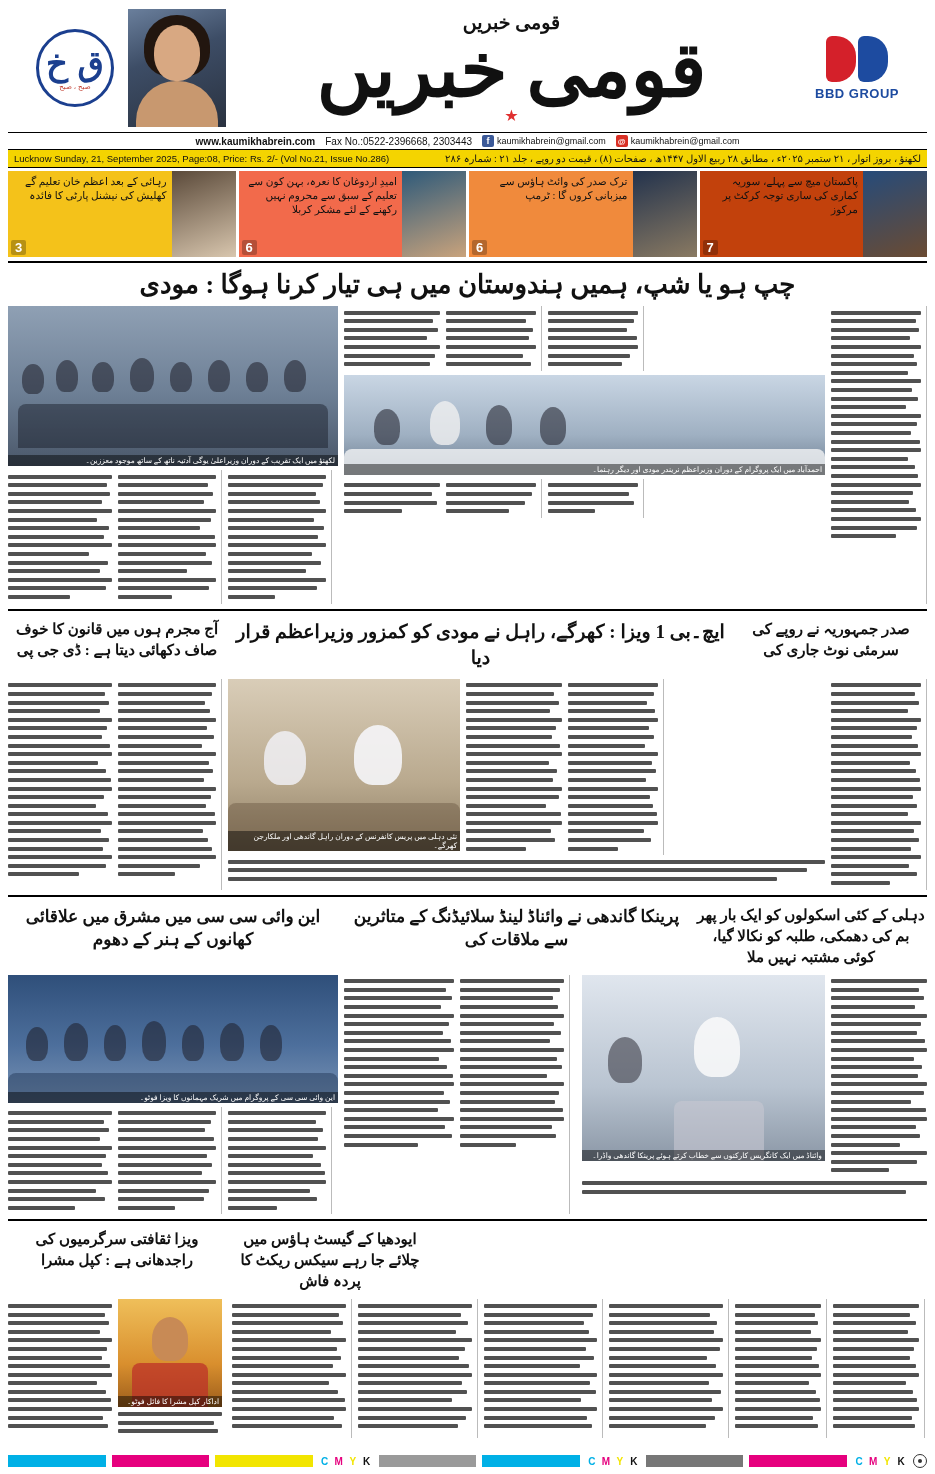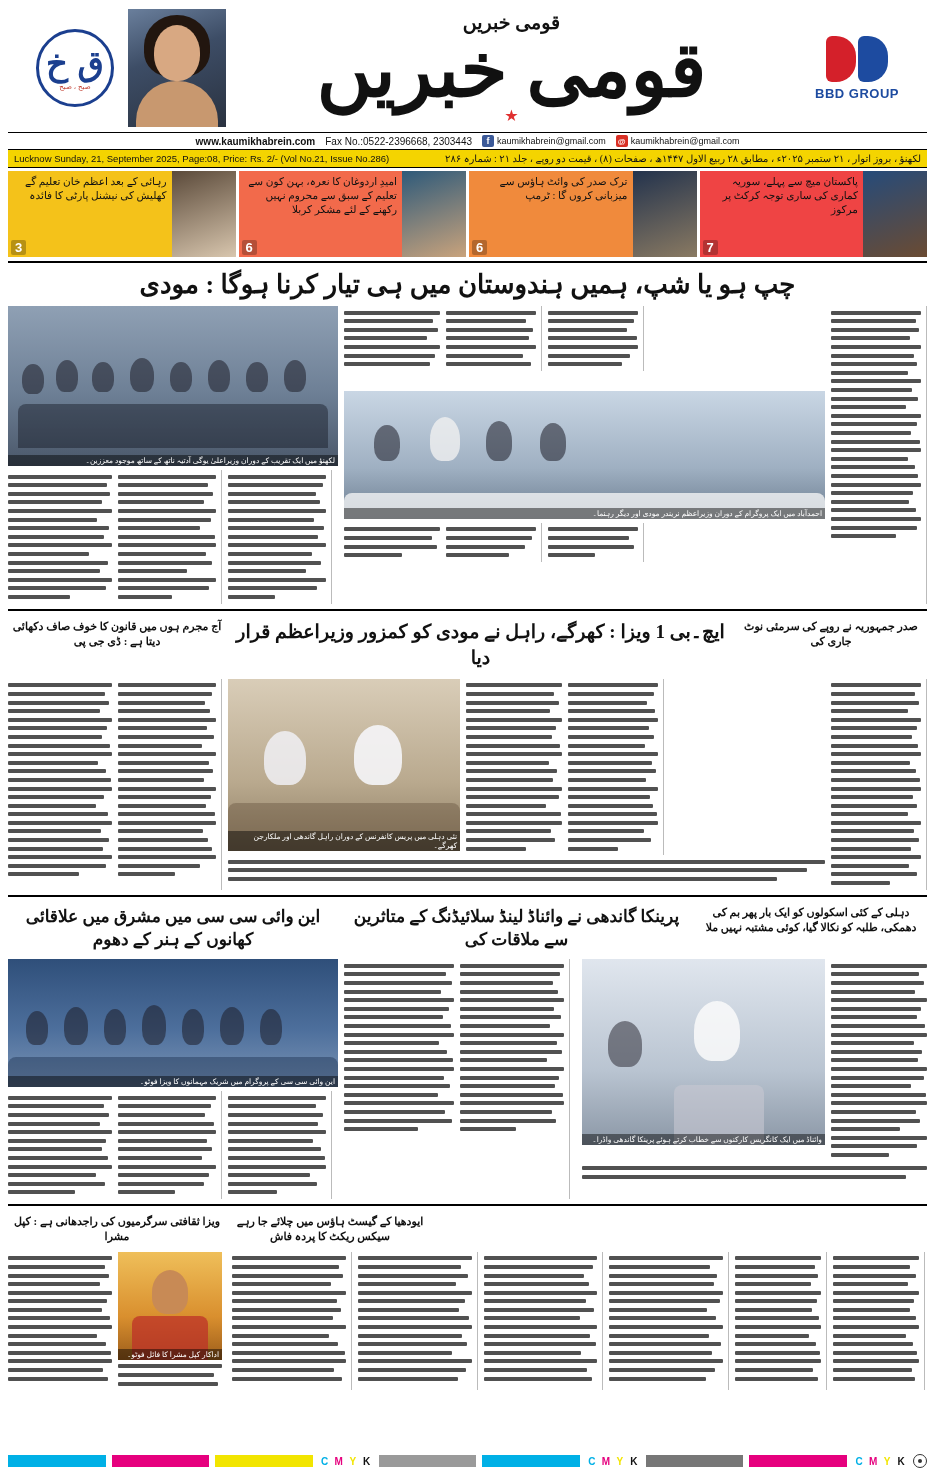--- a/index.html
+++ b/index.html
@@ -81,21 +81,21 @@
   .teaser { flex:1; display:flex; position:relative; overflow:hidden; }
   .teaser .thumb { width:64px; flex:0 0 64px; }
   .teaser .txt {
     flex:1; direction:rtl; text-align:right; font-family:"Liberation Serif", serif;
     font-size:10.5px; line-height:1.35; padding:4px 5px; color:#111;
   }
   .teaser .pg {
     position:absolute; bottom:2px; left:3px; font-size:13px; font-weight:bold; color:#fff;
     background:rgba(0,0,0,0.25); padding:0 4px; border-radius:2px;
   }
-  .t1 { background:#ef4444; }
+  .t1 { background:#c2410c; }
   .t2 { background:#f08a3c; }
   .t3 { background:#f26a4b; }
   .t4 { background:#f4c21a; }
   .thumb-a { background:linear-gradient(160deg,#264b7a,#6b4b32); }
   .thumb-b { background:linear-gradient(160deg,#23334d,#8a7a62); }
   .thumb-c { background:linear-gradient(160deg,#2e5a7a,#c9a37c); }
   .thumb-d { background:linear-gradient(160deg,#5b4a3a,#d8c6ae); }
 
   
   .rule { border-top:2px solid #000; margin-top:4px; }
@@ -126,21 +126,21 @@
     display:block; height:4px; background:#2b2b2b; margin:4.6px 0; border-radius:1px; opacity:.82;
   }
   .lines i:nth-child(5n) { width:72%; }
   .lines i:nth-child(7n) { width:88%; }
   .lines i:nth-child(3n) { width:96%; }
 
   .sechead {
     direction:rtl; text-align:center; font-family:"Liberation Serif", serif;
     font-weight:bold; font-size:17px; line-height:1.4; margin:4px 0 3px 0;
   }
-  .sechead.sm { font-size:11px; }
+  .sechead.sm { font-size:15px; }
   .sechead.lg { font-size:19px; }
 
   .boxrule { border-top:2px solid #000; margin:5px 0 0 0; }
 
   
   .grp { background:linear-gradient(180deg,#8fa0b4 0%, #6d7f95 55%, #4a5769 100%); }
   .stage { background:linear-gradient(180deg,#c9d6e4 0%, #9fb0c2 60%, #6c7d90 100%); }
   .podium { background:linear-gradient(180deg,#e0e6ee 0%,#b9c4d1 60%,#8b97a6 100%); }
   .indoor { background:linear-gradient(180deg,#d9cdb8 0%,#b9a98e 60%,#8d7d63 100%); }
   .rally  { background:linear-gradient(180deg,#2f4f7a 0%,#4d6f9c 55%,#7b94b5 100%); }
@@ -330,21 +330,21 @@
         <div class="lines colrule" style="width:96px; padding-right:5px;">
           <i style="width:100%"></i>
             <i style="width:96%"></i>
             <i style="width:88%"></i>
             <i style="width:99%"></i>
           <i style="width:100%"></i>
             <i style="width:91%"></i>
             <i style="width:82%"></i>
         </div>
       </div>
-      <div class="photo stage" style="height:128px; margin-top:20px;">
+      <div class="photo stage" style="height:100px; margin-top:4px;">
         <div class="sil" style="left:30px; top:34px; width:26px; height:36px;"></div>
         <div class="sil" style="left:86px; top:26px; width:30px; height:44px; background:rgba(240,240,240,.8);"></div>
         <div class="sil" style="left:142px; top:30px; width:26px; height:40px;"></div>
         <div class="sil" style="left:196px; top:32px; width:26px; height:38px;"></div>
         <div class="sil2" style="left:0; bottom:0; width:100%; height:26px; background:rgba(250,250,250,.75);"></div>
         <div class="cap">احمدآباد میں ایک پروگرام کے دوران وزیراعظم نریندر مودی اور دیگر رہنما۔</div>
       </div>
       <div style="display:flex; gap:6px; margin-top:4px;">
         <div class="lines" style="width:96px;">
           <i style="width:100%"></i>

